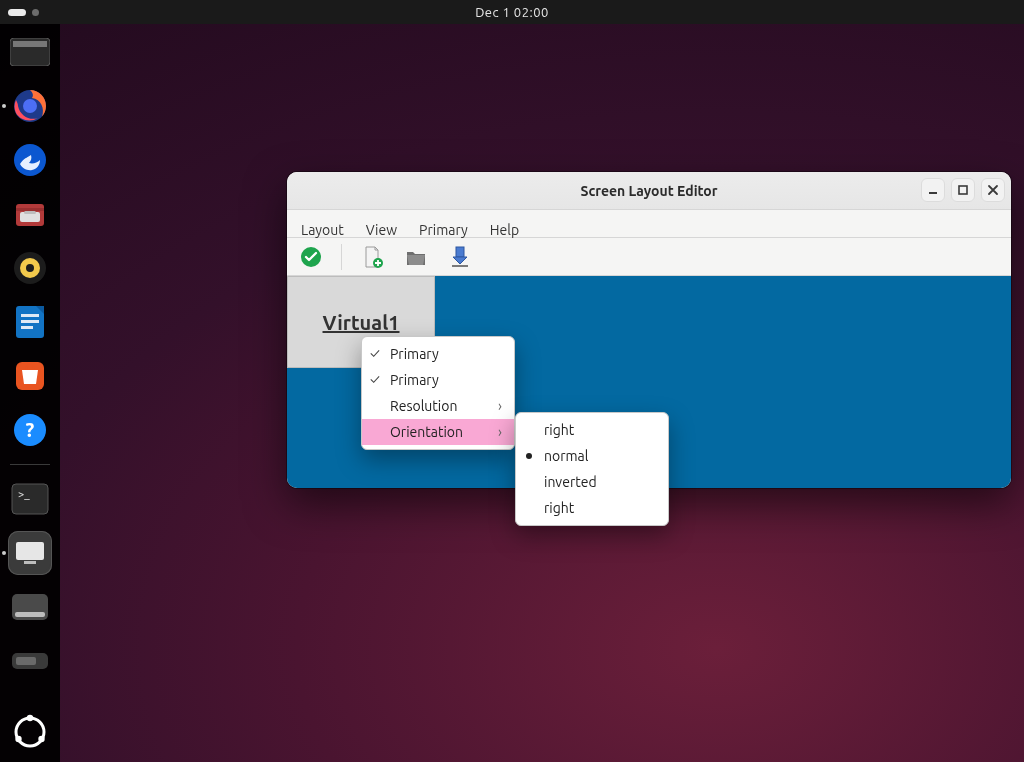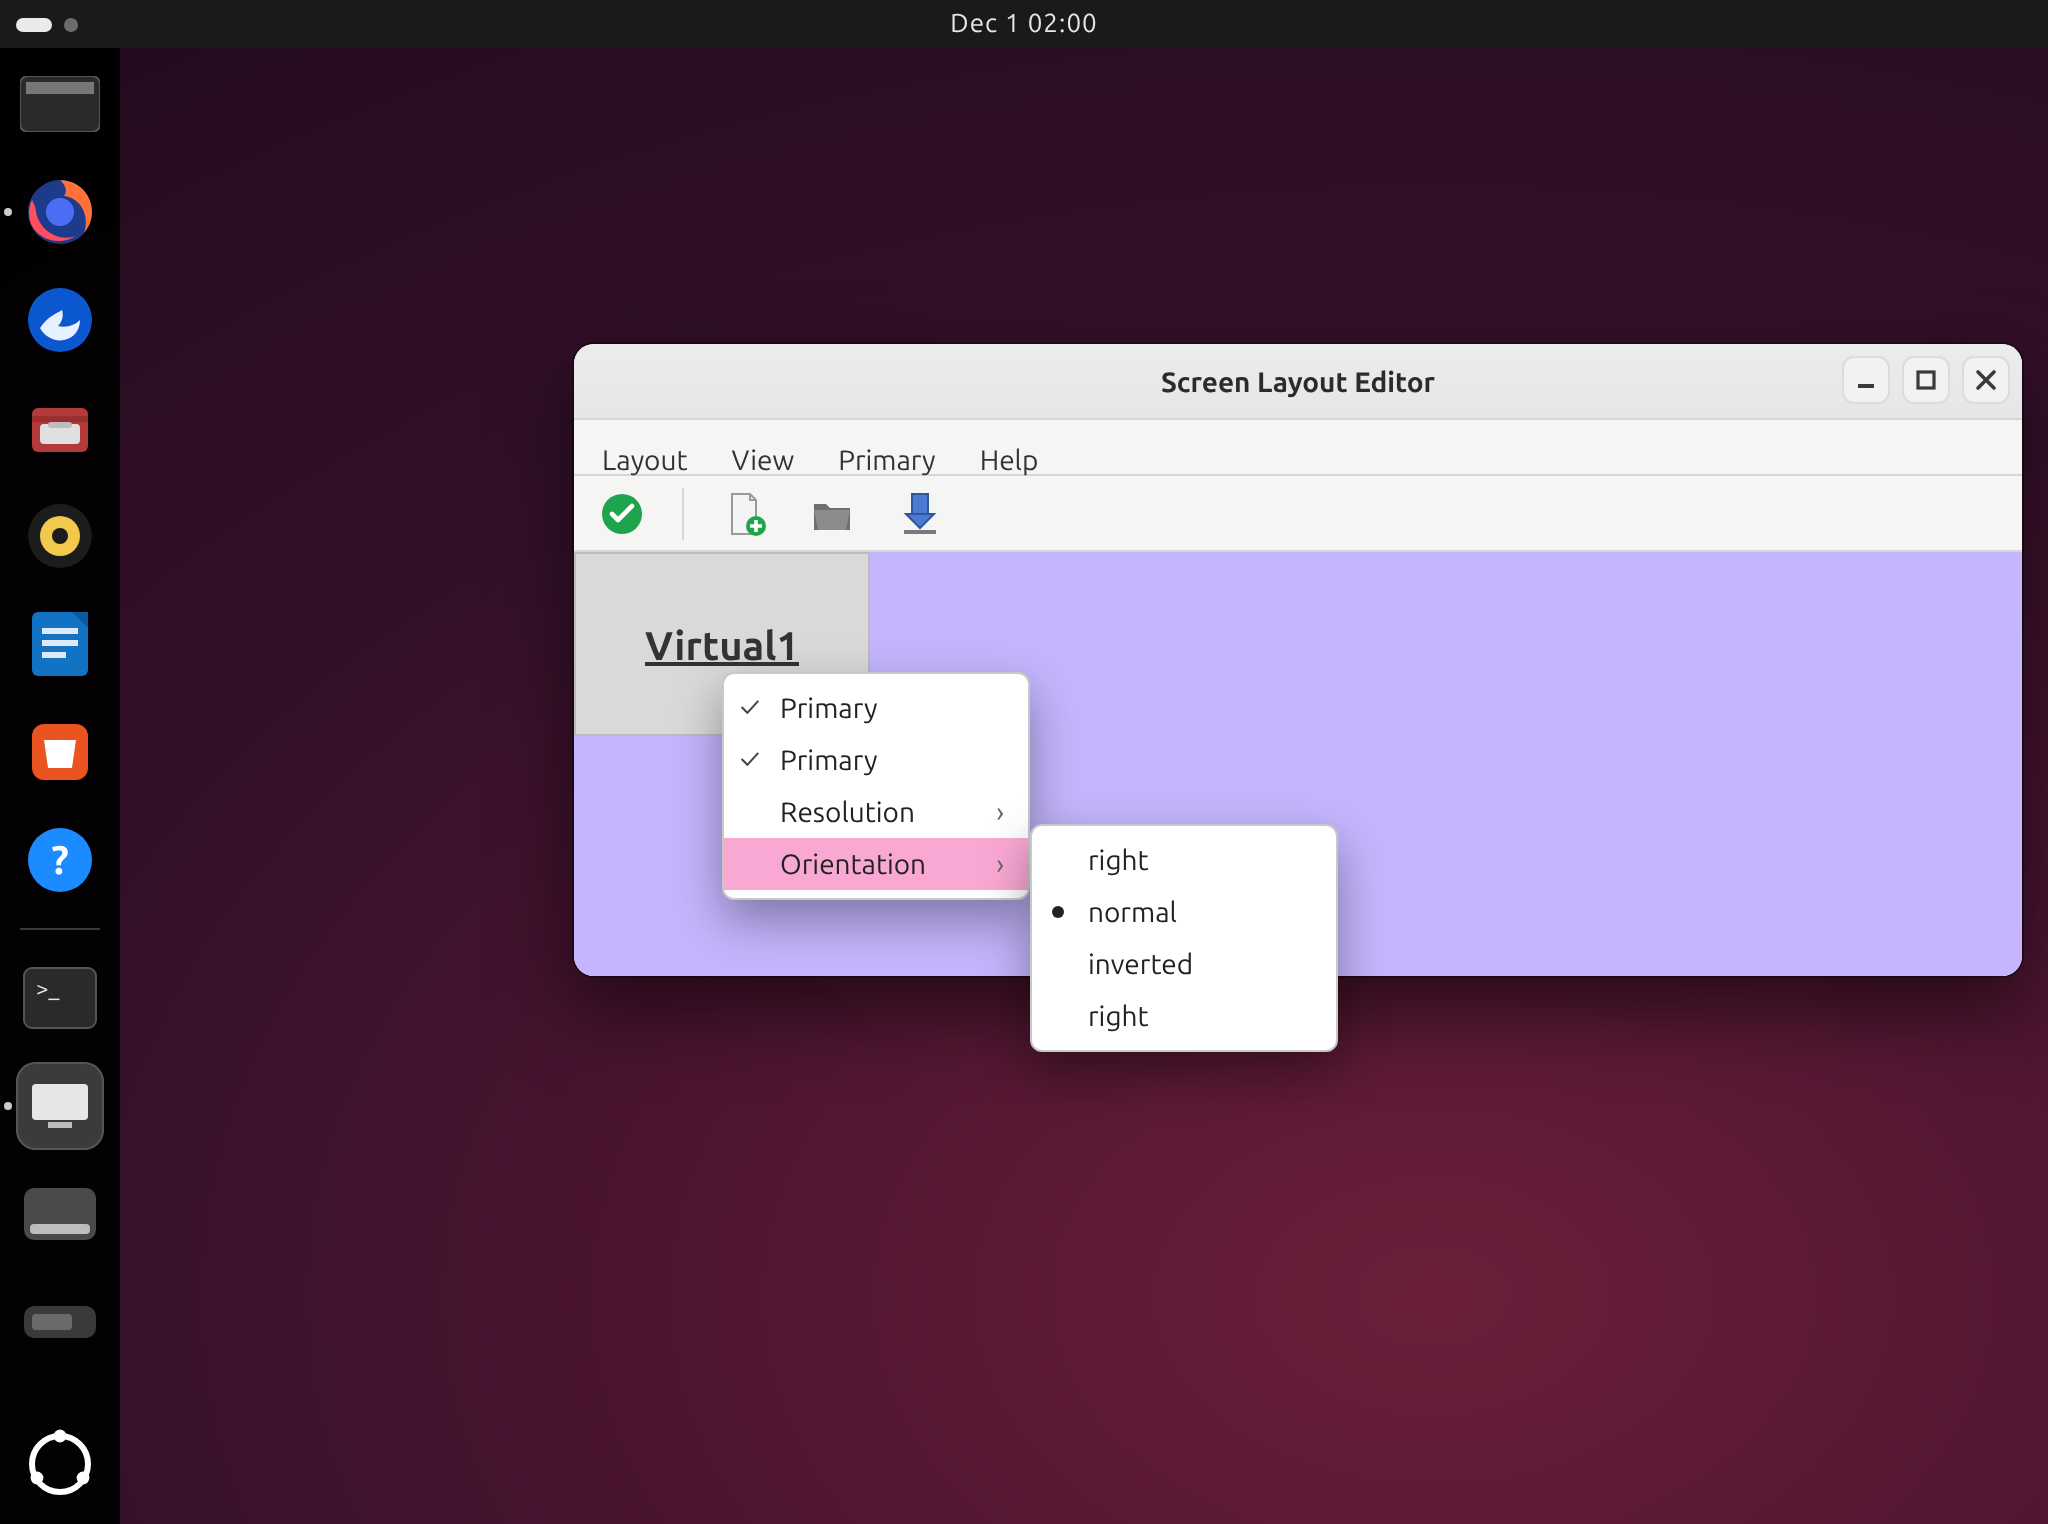--- a/index.html
+++ b/index.html
@@ -67,21 +67,21 @@
 
   .toolbar {
     height: 38px; display: flex; align-items: center; gap: 12px; padding: 0 8px;
     border-bottom: 1px solid #d6d6d6;
   }
   .tool-sep { width: 1px; height: 26px; background: #d6d6d6; margin: 0 2px; }
   .toolbtn { width: 32px; height: 32px; display: flex; align-items: center; justify-content: center; border-radius: 4px; }
 
   .canvas {
     position: relative; height: calc(100% - 38px - 28px - 38px);
-    background: #c4b5fd;
+    background: #0369a1;
   }
   .monitor {
     position: absolute; left: 0; top: 0; width: 148px; height: 92px;
     background: #d9d9d9; border: 1px solid #bcbcbc;
     display: flex; align-items: center; justify-content: center;
   }
   .monitor span {
     font-size: 20px; font-weight: 600; color: #333; text-decoration: underline;
   }
 

